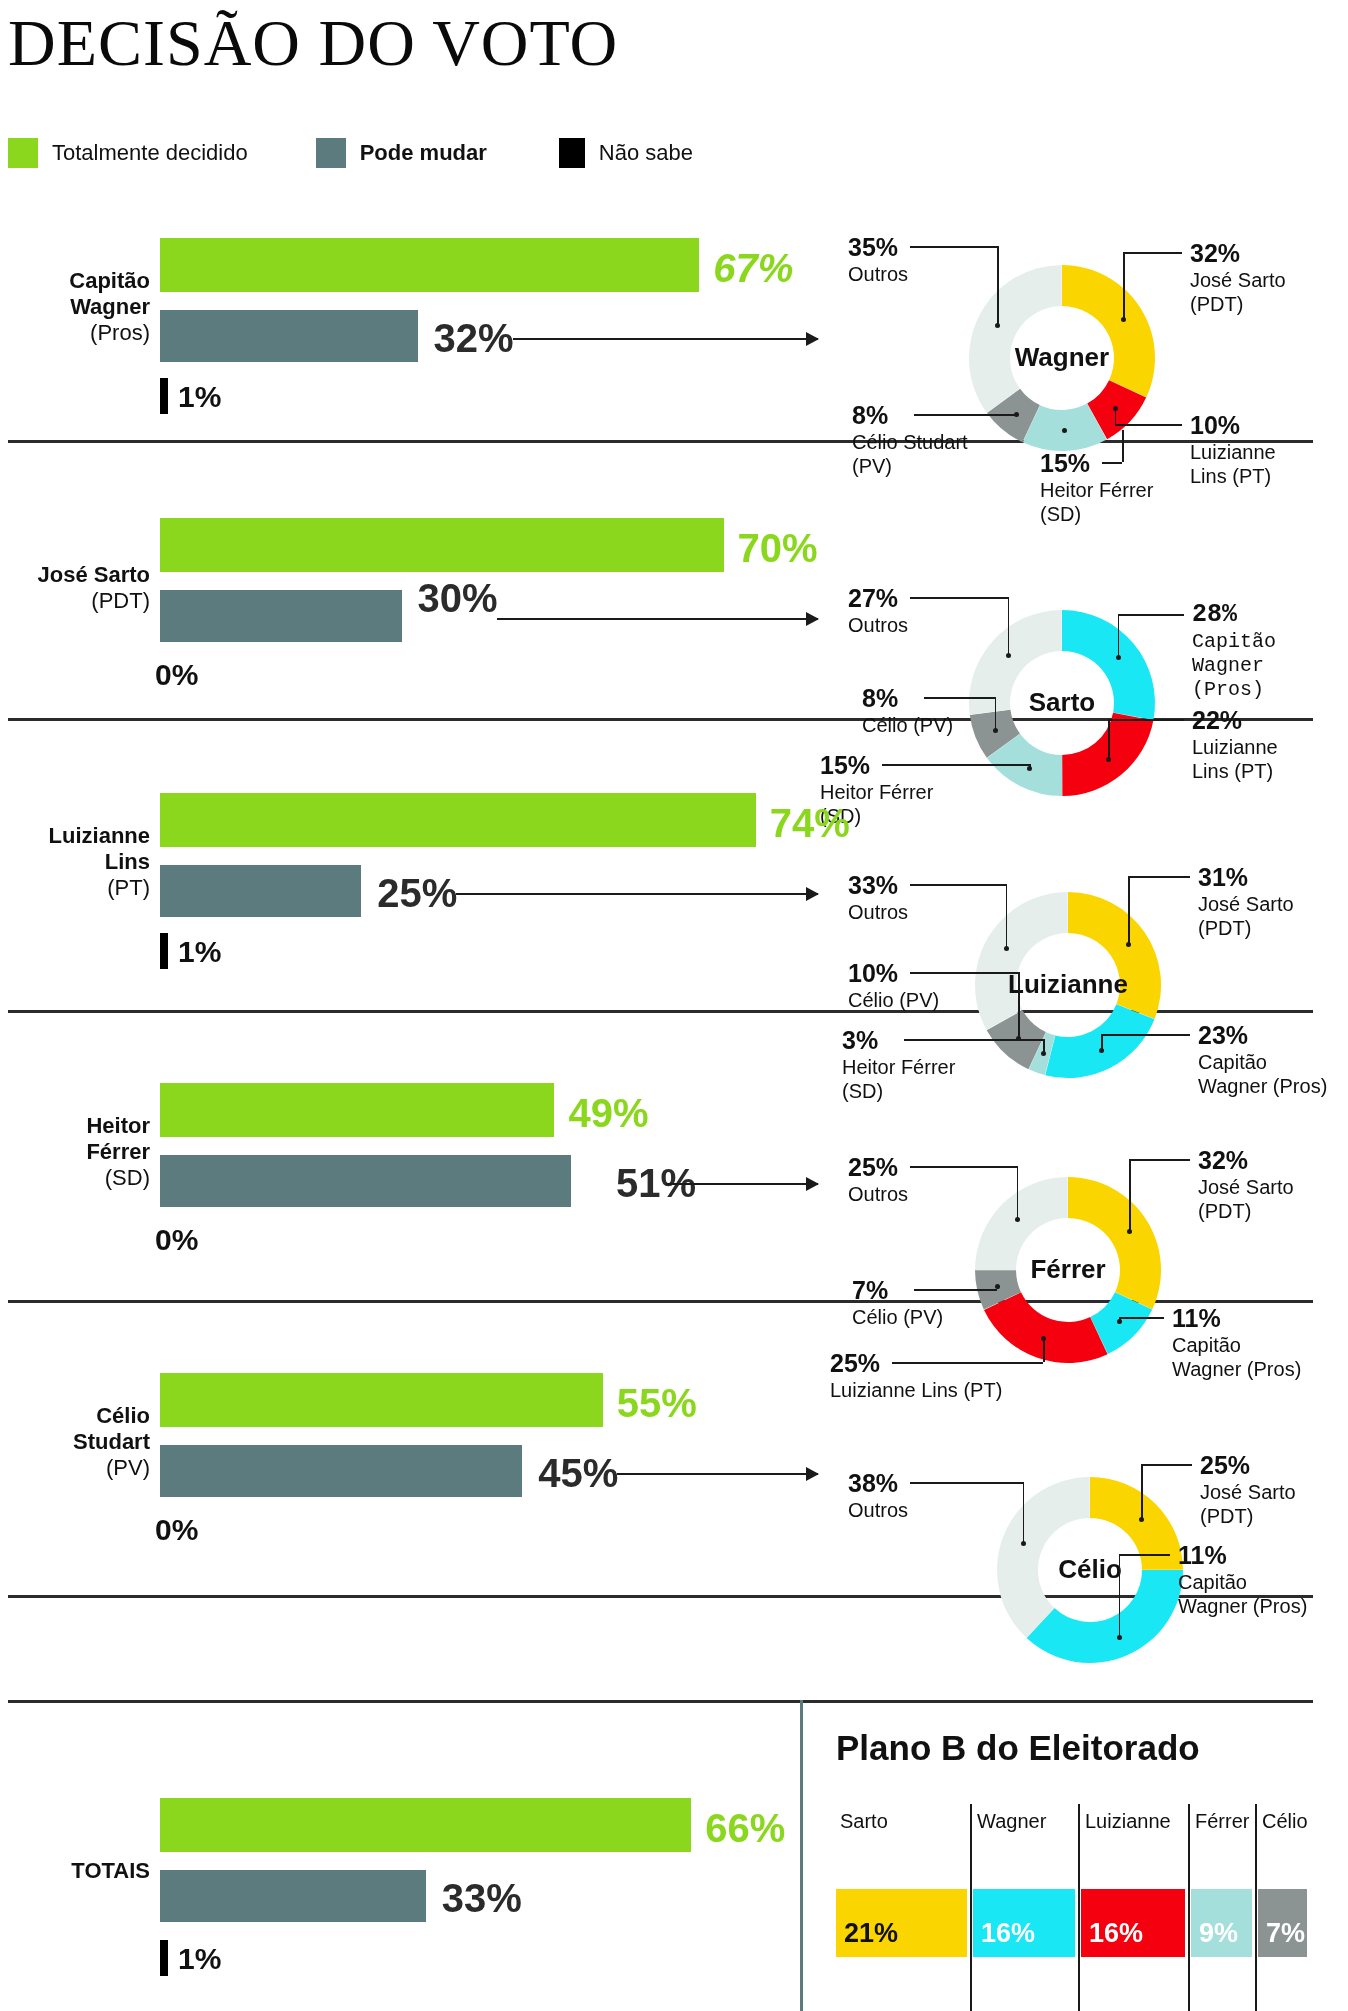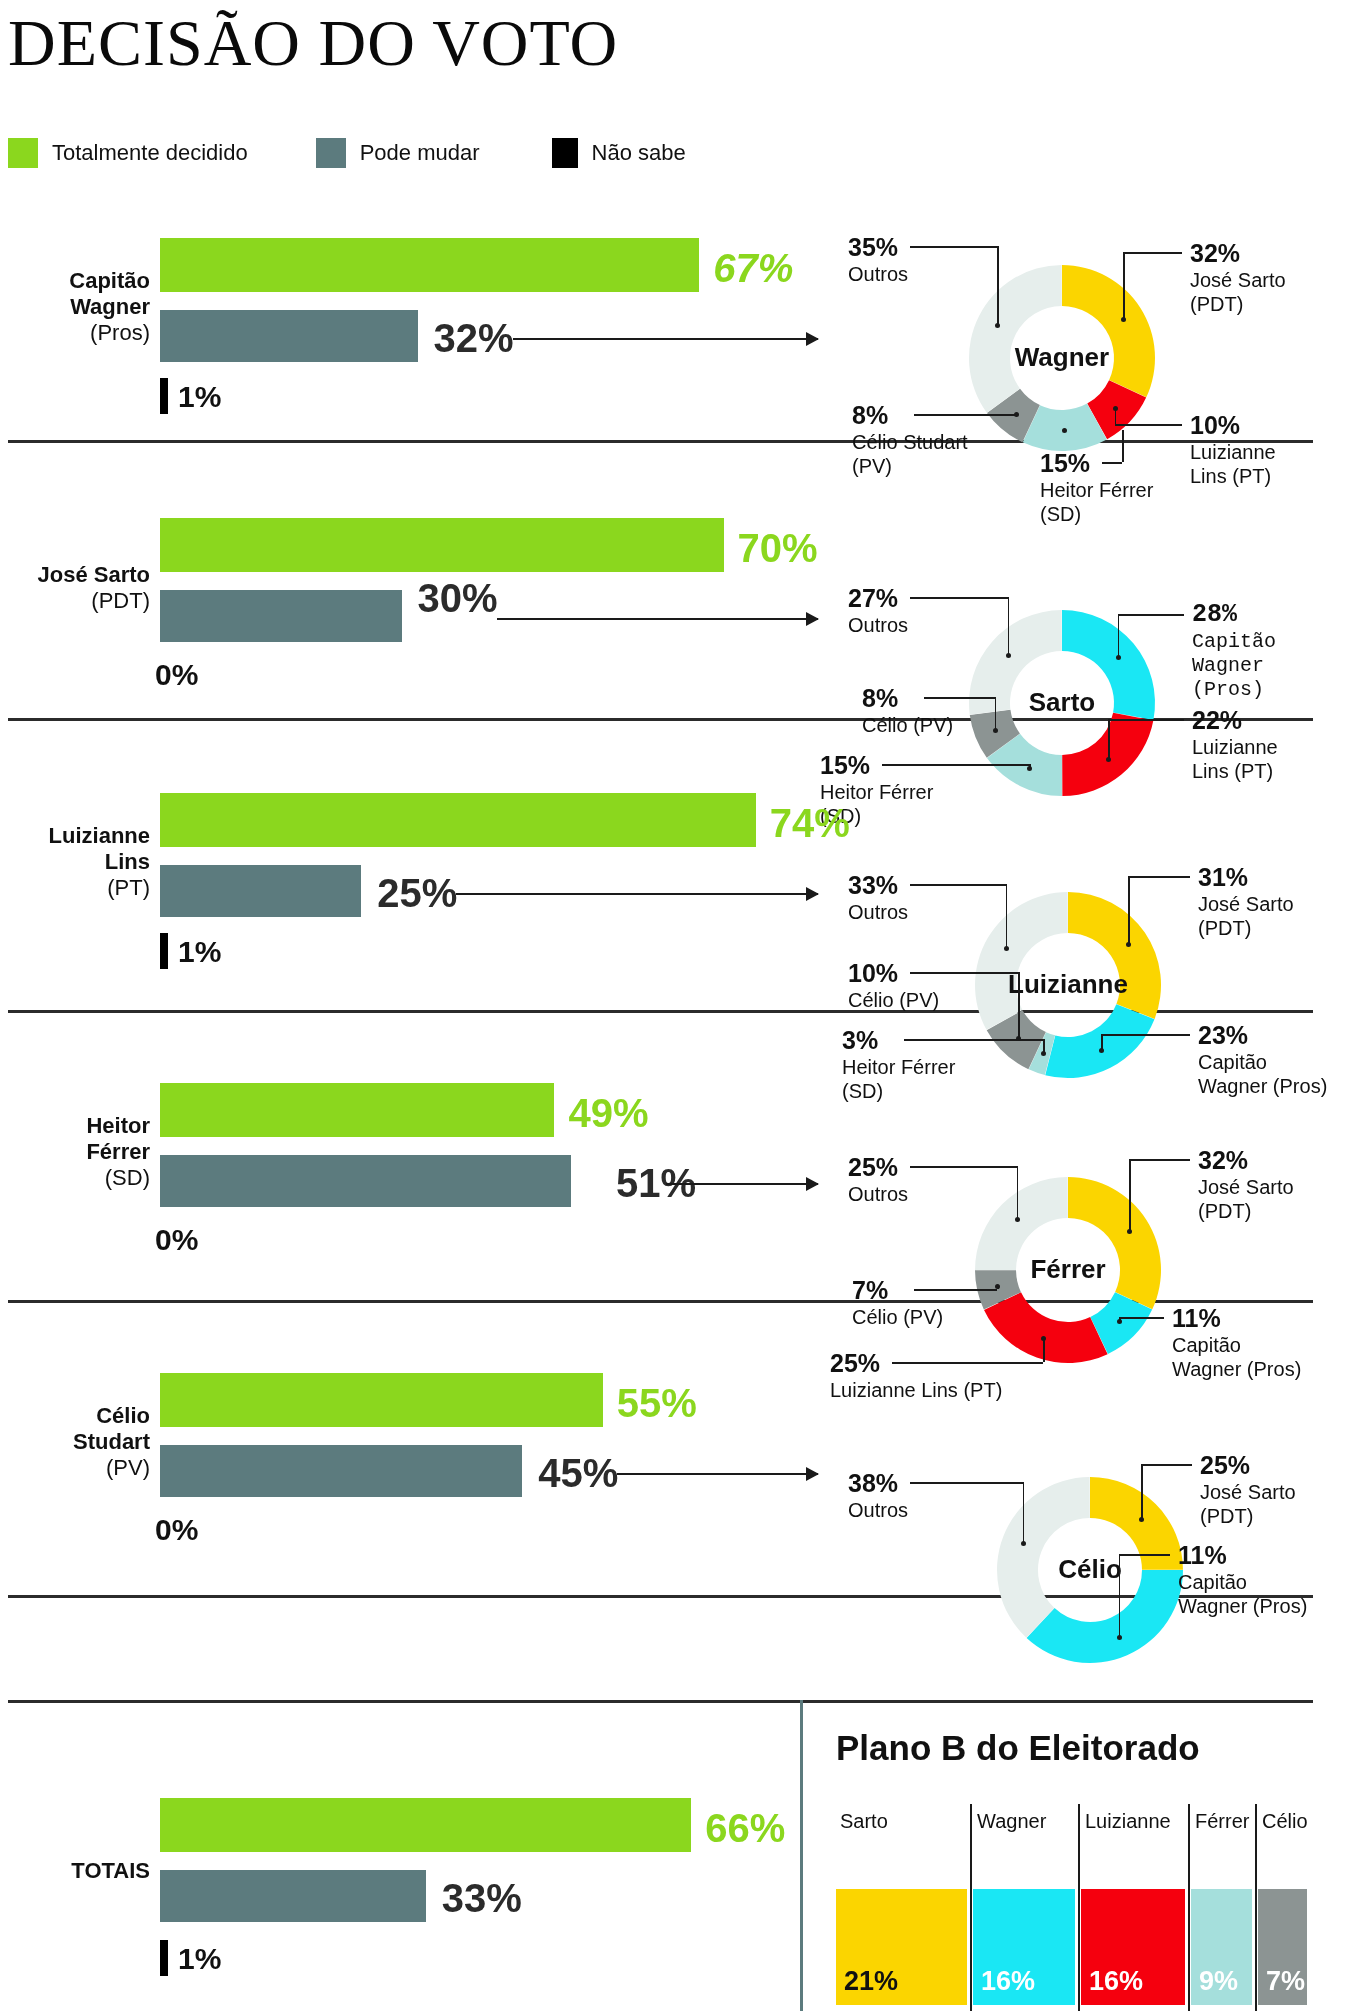--- a/index.html
+++ b/index.html
@@ -88,34 +88,34 @@
   .leader.h { height:1.6px; }
   .leader.v { width:1.6px; }
   .leader-dot { position:absolute; width:5px;height:5px;border-radius:50%;background:#1a1a1a; }
 
   
   #planob { position:absolute; left:836px; top:1700px; width:512px; }
   #planob-divider { position:absolute; left:800px; top:1700px; width:3px; height:311px; background:#5c7b7e; }
   #planob-title { font-weight:bold; font-size:35px; color:#111; position:absolute; left:0; top:28px; white-space:nowrap; }
   .pb-head { font-size:20px; color:#111; position:absolute; top:110px; white-space:nowrap; }
   .pb-sep { position:absolute; top:104px; width:1.6px; height:214px; background:#1a1a1a; }
-  .pb-bar { position:absolute; top:189px; height:116px; }
+  .pb-bar { position:absolute; top:189px; height:68px; }
   .pb-val { position:absolute; bottom:8px; left:8px; font-weight:bold; font-size:27px; white-space:nowrap; }
 </style>
 </head>
 <body>
 
 <div id="title">DECISÃO DO VOTO</div>
 
 <div id="legend">
   <div class="lg-item" style="margin-right:68px;">
     <span class="lg-swatch" style="background:#8bd71e"></span>
     <span class="lg-label">Totalmente decidido</span>
   </div>
-  <div class="lg-item" style="margin-right:72px;">
+  <div class="lg-item" style="margin-right:72px;font-weight:bold;">
     <span class="lg-swatch" style="background:#5c7b7e"></span>
     <span class="lg-label">Pode mudar</span>
   </div>
   <div class="lg-item">
     <span class="lg-swatch" style="background:#000000;width:26px;"></span>
     <span class="lg-label">Não sabe</span>
   </div>
 </div>
 
 <div id="rows-host">

